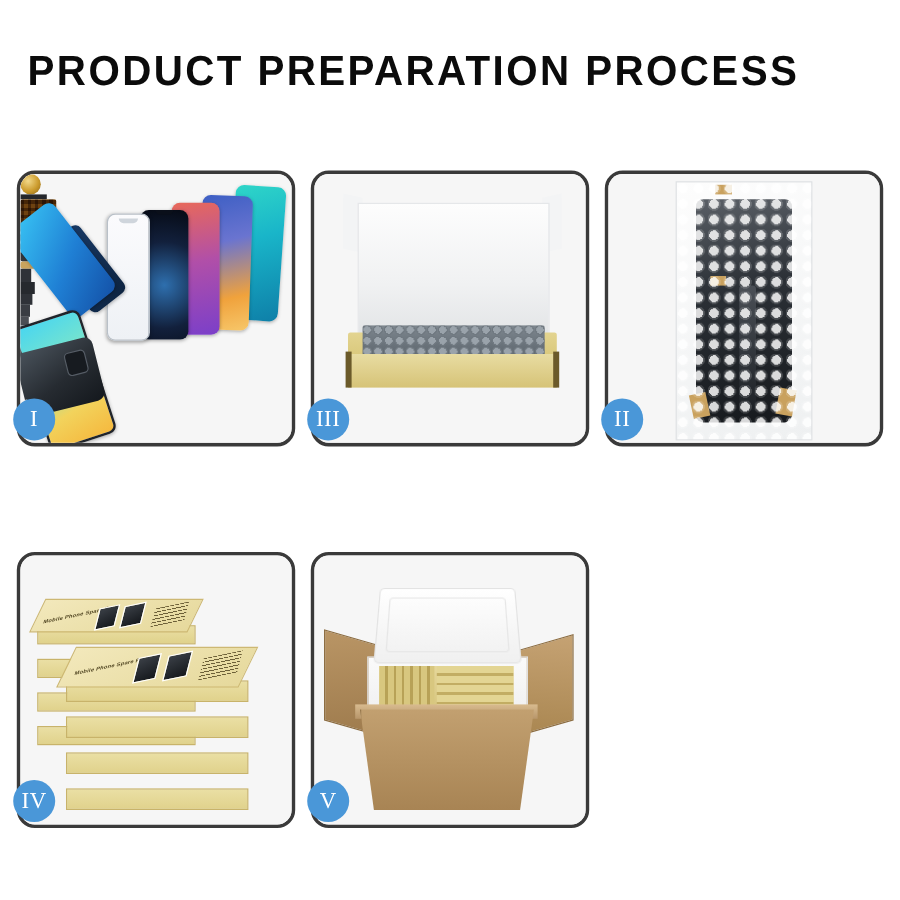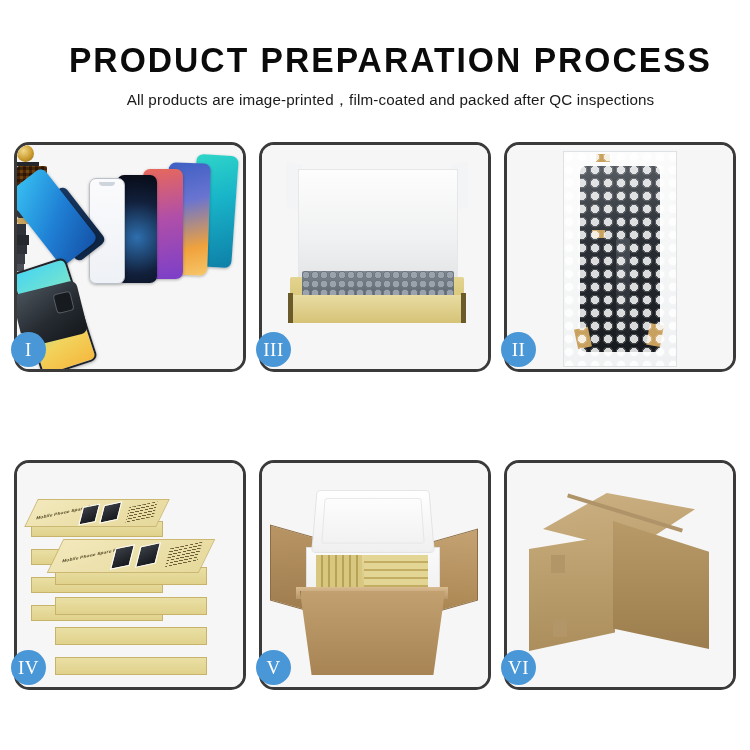--- a/index.html
+++ b/index.html
@@ -15,21 +15,20 @@
     overflow: hidden;
   }
 
   
   #header {
     position: absolute;
     left: 0;
     top: 0;
     width: 689px;
     text-align: center;
-    margin-left: 46px;
   }
   #page-title {
     margin: 0;
     padding-top: 42px;
     font-size: 35px;
     font-weight: bold;
     letter-spacing: 2.1px;
     color: #0b0b0b;
     font-family: "Liberation Sans", sans-serif;
     transform: scaleX(0.96);
@@ -353,21 +352,20 @@
     background:#b09469; transform: rotate(17deg);
   }
   #p6-tape-a { position:absolute; left:44px; top:92px; width:14px; height:18px; background:#b39668; }
   #p6-tape-b { position:absolute; left:46px; top:156px; width:14px; height:18px; background:#b39668; }
 </style>
 </head>
 <body>
 
 <div id="header">
   <h1 id="page-title">PRODUCT PREPARATION PROCESS</h1>
-  <p id="page-subtitle">All products are image-printed，film-coated and packed after QC inspections</p>
 </div>
 
 <div id="panel-grid">
 
   <div class="panel">
     <div class="panel-inner">
       <div class="ph" id="p1-scr-teal"></div>
       <div class="ph" id="p1-scr-orange"></div>
       <div class="ph" id="p1-scr-purple"></div>
       <div class="ph" id="p1-scr-dark"></div>
@@ -459,25 +457,14 @@
       <div id="p5-flapR"></div>
       <div id="p5-foam-box"></div>
       <div id="p5-inner"></div>
       <div id="p5-foam-lid"></div>
       <div id="p5-body-rim"></div>
       <div id="p5-body"></div>
     </div>
     <div class="badge">V</div>
   </div>
 
-  <div class="panel">
-    <div class="panel-inner">
-      <div id="p6-top"></div>
-      <div id="p6-left"></div>
-      <div id="p6-right"></div>
-      <div id="p6-seam"></div>
-      <div id="p6-tape-a"></div>
-      <div id="p6-tape-b"></div>
-    </div>
-    <div class="badge">VI</div>
-  </div>
 
 </div>
 
 </body></html>

